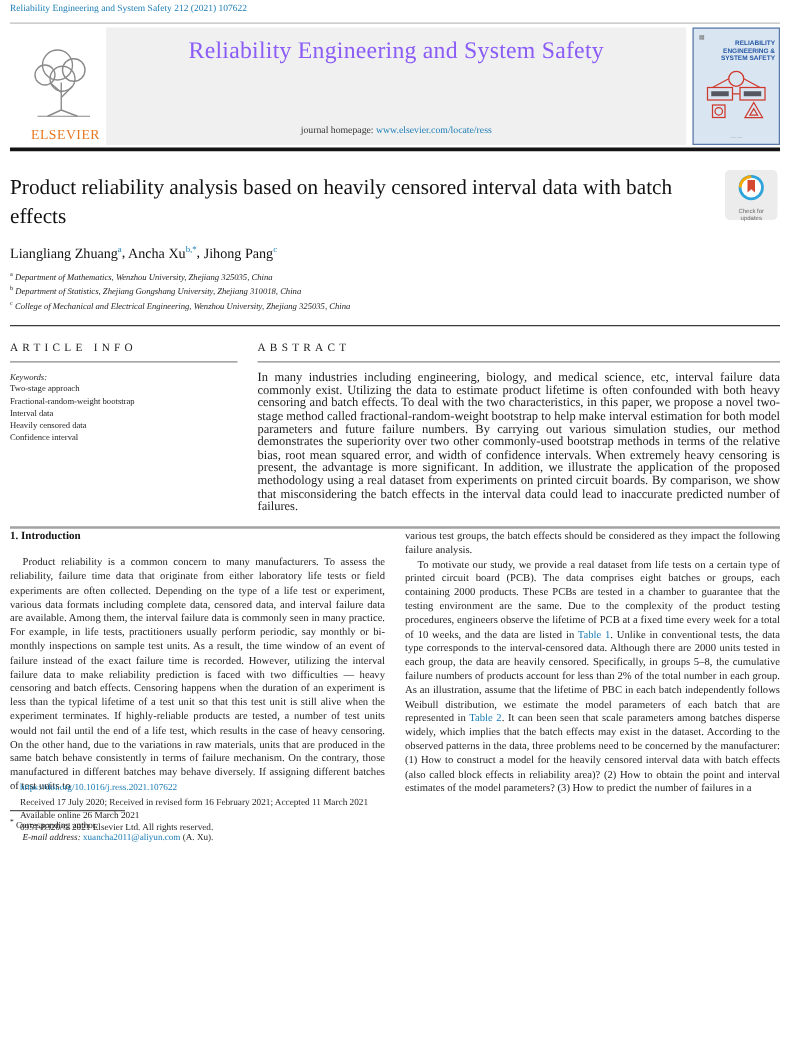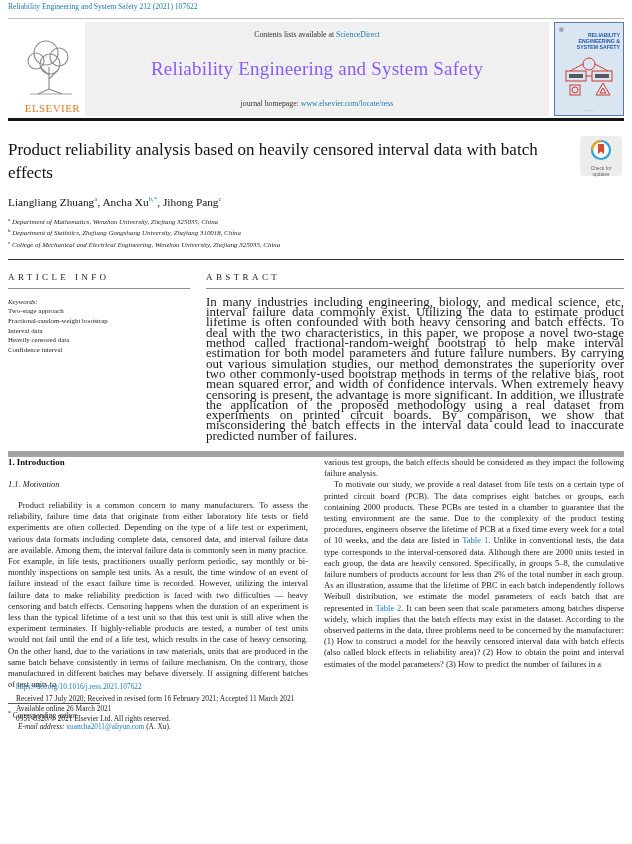--- a/index.html
+++ b/index.html
@@ -38,27 +38,27 @@
   .check-badge-label { font-size:4.8px; color:#666; text-align:center; width:30px; line-height:5.5px; margin-top:1px; font-family:"Liberation Sans", sans-serif; }
 
   
   .authors { margin-top:11px; font-size:11.3px; color:#111; }
   .authors .sup { font-size:7px; vertical-align:super; color:#1a7bb3; }
   .affils { margin-top:7px; font-size:6.9px; font-style:italic; line-height:9.4px; color:#222; }
   .affils .sup { font-size:5px; vertical-align:super; font-style:normal; }
   .after-affils-rule { border-bottom:1px solid #3a3a3a; margin-top:9px; }
 
   
-  .info-abs { display:flex; padding:12px 0 10px 0; border-bottom:6px solid #a3a3a3; }
+  .info-abs { display:flex; padding:12px 0 10px 0; border-bottom:2px solid #a3a3a3; }
   .info-col { width:182px; flex:none; margin-right:16px; }
   .abs-col { flex:1; }
   .sec-head { font-size:9px; letter-spacing:3.4px; color:#222; border-bottom:1px solid #8a8a8a; padding-bottom:6px; margin-bottom:8px; font-weight:400; }
   .kw-label { font-size:6.9px; font-style:italic; line-height:9.6px; }
   .kw-item { font-size:6.9px; line-height:9.6px; }
-  .abs-text { font-size:13px; line-height:10.3px; text-align:justify; color:#1c1c1c; }
+  .abs-text { font-size:10px; line-height:10.3px; text-align:justify; color:#1c1c1c; }
 
   
   .body-cols { display:flex; }
   .col { width:300px; flex:none; }
   .col-gap { width:16px; flex:none; }
   .h-intro { font-size:8.8px; font-weight:bold; color:#111; }
   .h-motiv { font-size:8.4px; font-style:italic; margin-top:13px; font-weight:400; }
   .body-para { font-size:8.5px; line-height:11.2px; text-align:justify; margin-top:11px; }
   .indent { text-indent:10px; }
   .no-top { margin-top:0; }
@@ -93,21 +93,20 @@
               <circle cx="14" cy="24" r="8"></circle>
               <circle cx="28" cy="27" r="10"></circle>
               <path d="M27 30 L27 52 M27 38 L18 30 M27 42 L36 33 M27 52 L16 57 M27 52 L40 57"></path>
               <path d="M8 57 L50 57" stroke-width="0.8"></path>
             </g>
           </svg>
         </span>
         <span class="elsevier-word">ELSEVIER</span>
       </div>
       <div class="band">
-        <div class="contents-line"><span>Contents lists available at </span><span class="link">ScienceDirect</span></div>
         <div class="journal-title">Reliability Engineering and System Safety</div>
         <div class="homepage-line"><span>journal homepage: </span><span class="link">www.elsevier.com/locate/ress</span></div>
       </div>
       <div class="cover">
         <div class="cover-minimark">▦</div>
         <div class="cover-title">RELIABILITY ENGINEERING &amp; SYSTEM SAFETY</div>
         <div class="cover-art">
           <svg width="62" height="46" viewBox="0 0 62 46">
             <g fill="none" stroke="#cf382c" stroke-width="1">
               <circle cx="31" cy="7" r="6"></circle>
@@ -169,21 +168,20 @@
     </div>
     <div class="abs-col">
       <div class="sec-head">ABSTRACT</div>
       <div class="abs-text">In many industries including engineering, biology, and medical science, etc, interval failure data commonly exist. Utilizing the data to estimate product lifetime is often confounded with both heavy censoring and batch effects. To deal with the two characteristics, in this paper, we propose a novel two-stage method called fractional-random-weight bootstrap to help make interval estimation for both model parameters and future failure numbers. By carrying out various simulation studies, our method demonstrates the superiority over two other commonly-used bootstrap methods in terms of the relative bias, root mean squared error, and width of confidence intervals. When extremely heavy censoring is present, the advantage is more significant. In addition, we illustrate the application of the proposed methodology using a real dataset from experiments on printed circuit boards. By comparison, we show that misconsidering the batch effects in the interval data could lead to inaccurate predicted number of failures.</div>
     </div>
   </div>
 
   <div class="body-cols">
     <div class="col">
       <div class="h-intro">1. Introduction</div>
-      <div class="h-motiv">1.1. Motivation</div>
       <p class="body-para indent">Product reliability is a common concern to many manufacturers. To assess the reliability, failure time data that originate from either laboratory life tests or field experiments are often collected. Depending on the type of a life test or experiment, various data formats including complete data, censored data, and interval failure data are available. Among them, the interval failure data is commonly seen in many practice. For example, in life tests, practitioners usually perform periodic, say monthly or bi-monthly inspections on sample test units. As a result, the time window of an event of failure instead of the exact failure time is recorded. However, utilizing the interval failure data to make reliability prediction is faced with two difficulties — heavy censoring and batch effects. Censoring happens when the duration of an experiment is less than the typical lifetime of a test unit so that this test unit is still alive when the experiment terminates. If highly-reliable products are tested, a number of test units would not fail until the end of a life test, which results in the case of heavy censoring. On the other hand, due to the variations in raw materials, units that are produced in the same batch behave consistently in terms of failure mechanism. On the contrary, those manufactured in different batches may behave diversely. If assigning different batches of test units to</p>
       <div class="footnote">
         <div class="footnote-rule"></div>
         <div class="fn-line"><span class="star">*</span><span> Corresponding author.</span></div>
         <div class="fn-line fn-email"><span class="lbl">E-mail address:</span><span class="link"> xuancha2011@aliyun.com</span><span> (A. Xu).</span></div>
       </div>
     </div>
     <div class="col-gap"></div>
     <div class="col">
       <p class="body-para no-top">various test groups, the batch effects should be considered as they impact the following failure analysis.</p>

